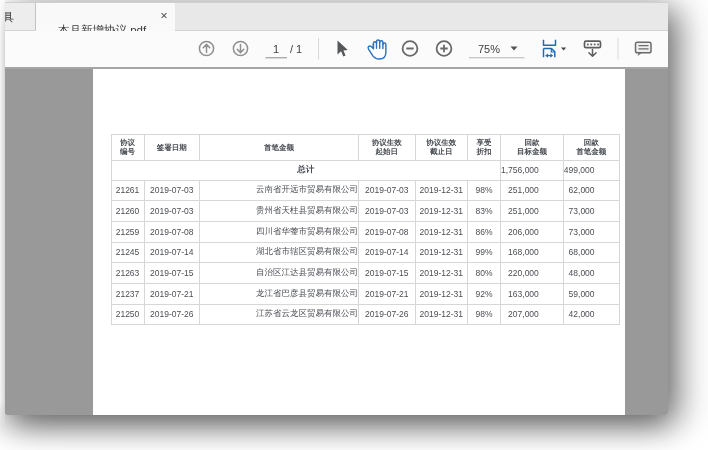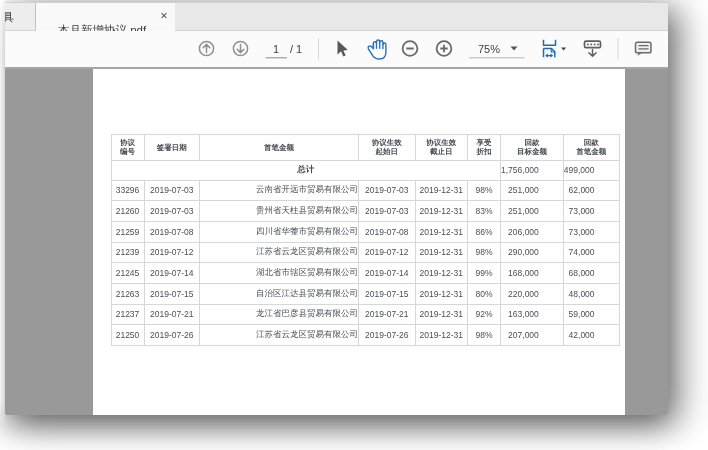--- a/index.html
+++ b/index.html
@@ -144,21 +144,21 @@
               <td>享受<br>折扣</td>
               <td>回款<br>目标金额</td>
               <td>回款<br>首笔金额</td>
         </tr>
         <tr class="s">
           <td colspan="6" style="font-weight:bold;color:#474b52;">总计</td>
               <td class="r">1,756,000</td>
               <td class="r">499,000</td>
         </tr>
         <tr class="d">
-              <td>33296</td>
+              <td>21261</td>
               <td>2019-07-03</td>
               <td class="l">云南省开远市贸易有限公司</td>
               <td>2019-07-03</td>
               <td>2019-12-31</td>
               <td>98%</td>
               <td class="r">251,000</td>
               <td class="r">62,000</td>
             </tr>
         <tr class="d">
               <td>21260</td>
@@ -172,30 +172,20 @@
             </tr>
         <tr class="d">
               <td>21259</td>
               <td>2019-07-08</td>
               <td class="l">四川省华蓥市贸易有限公司</td>
               <td>2019-07-08</td>
               <td>2019-12-31</td>
               <td>86%</td>
               <td class="r">206,000</td>
               <td class="r">73,000</td>
-            </tr>
-        <tr class="d">
-              <td>21239</td>
-              <td>2019-07-12</td>
-              <td class="l">江苏省云龙区贸易有限公司</td>
-              <td>2019-07-12</td>
-              <td>2019-12-31</td>
-              <td>98%</td>
-              <td class="r">290,000</td>
-              <td class="r">74,000</td>
             </tr>
         <tr class="d">
               <td>21245</td>
               <td>2019-07-14</td>
               <td class="l">湖北省市辖区贸易有限公司</td>
               <td>2019-07-14</td>
               <td>2019-12-31</td>
               <td>99%</td>
               <td class="r">168,000</td>
               <td class="r">68,000</td>

